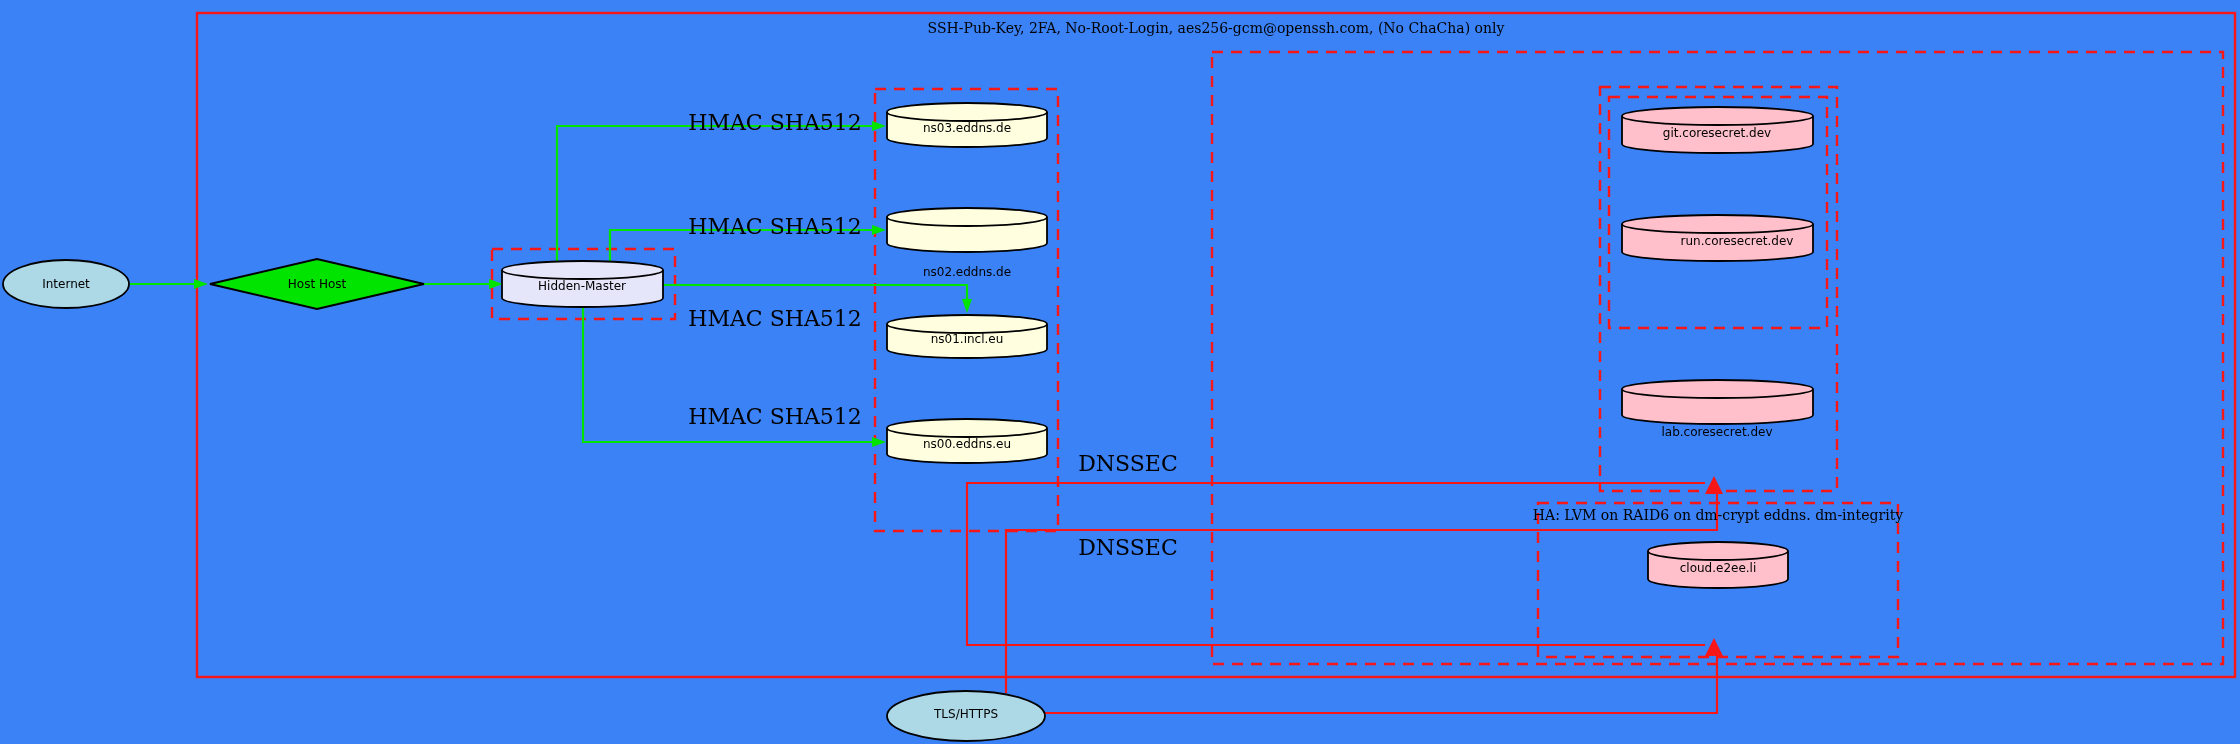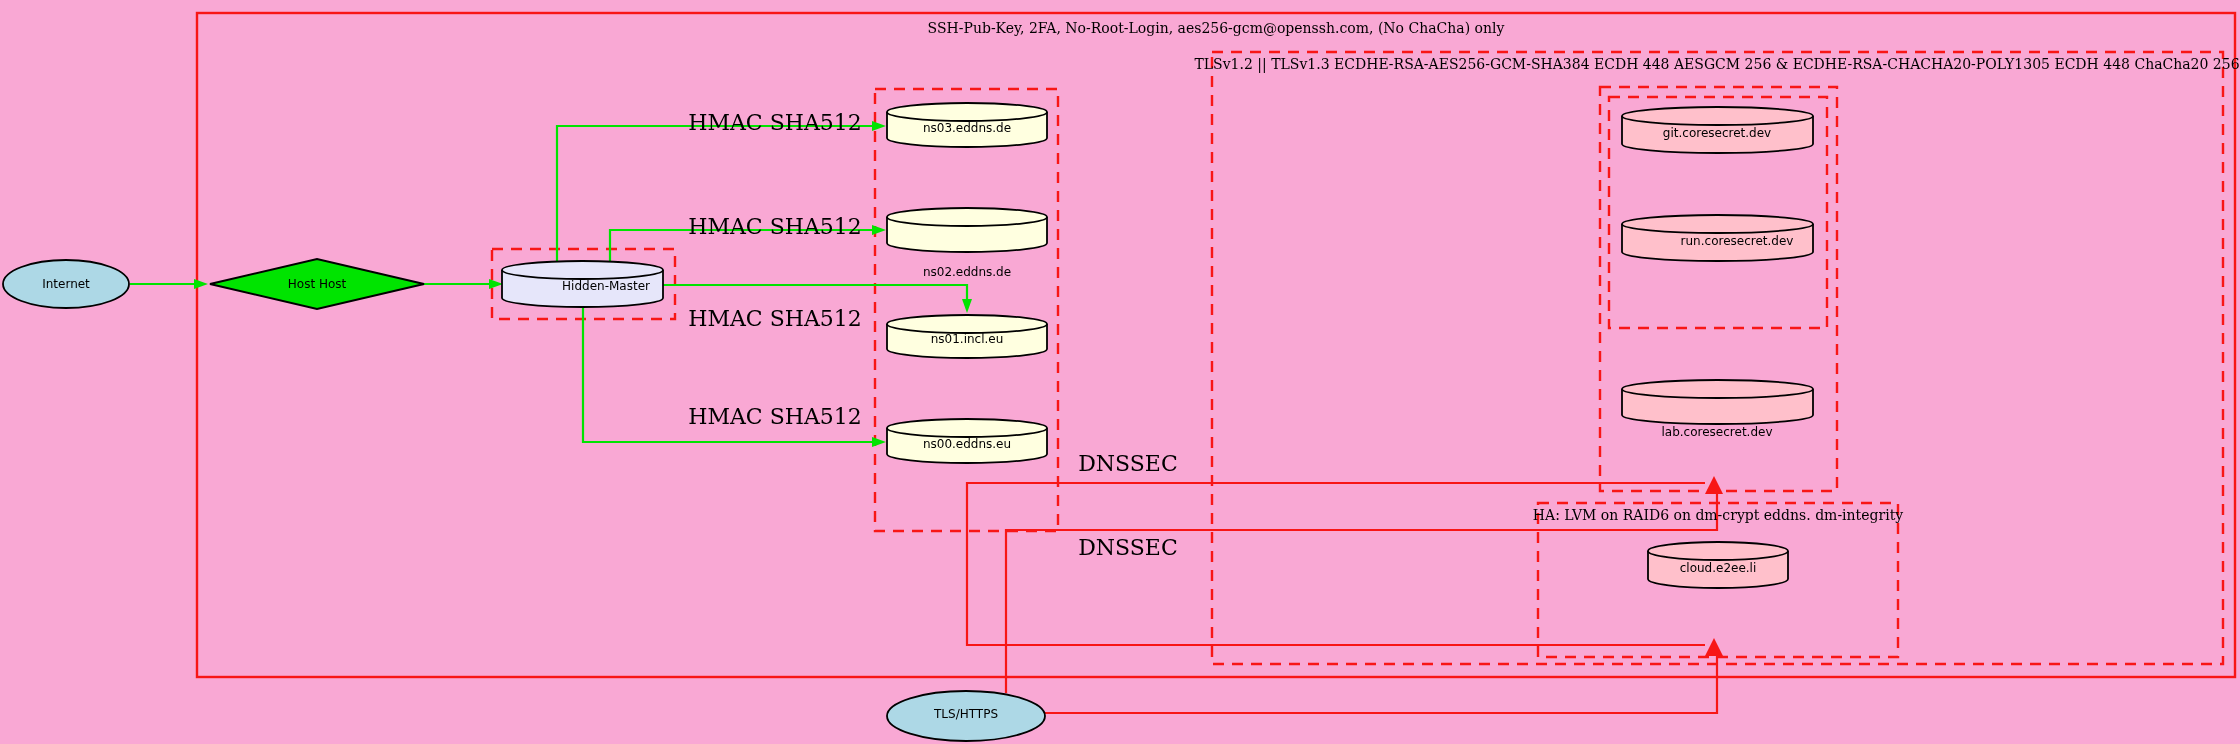--- a/index.html
+++ b/index.html
@@ -1,20 +1,20 @@
 <!DOCTYPE html>
 <html><head>
 <meta charset="utf-8">
 <style>
   html, body { margin: 0; padding: 0; background: #ffffff; }
   #stage {
     position: relative;
     width: 2240px;
     height: 744px;
-    background: #f9a8d4;
+    background: #3b82f6;
     font-family: "DejaVu Sans", sans-serif;
     overflow: hidden;
   }
   #diagram-svg { position: absolute; left: 0; top: 0; }
   .lbl {
     position: absolute;
     transform: translate(-50%, -50%);
     white-space: nowrap;
     color: #000000;
     line-height: 1;
@@ -95,26 +95,25 @@
       <path fill="none" d="M1622,389 A95.5,9 0 0 0 1813,389"></path>
 
       <path d="M1648,551 V579 A70,9 0 0 0 1788,579 V551 A70,9 0 0 0 1648,551 Z" fill="#ffc0cb"></path>
       <path fill="none" d="M1648,551 A70,9 0 0 0 1788,551"></path>
     </g>
 
     <ellipse cx="966" cy="716" rx="79" ry="25" stroke="#000" stroke-width="1.8" fill="#add8e6"></ellipse>
   </svg>
 
   <div class="lbl clust-lbl" style="left:1216px; top:28px;">SSH-Pub-Key, 2FA, No-Root-Login, aes256-gcm@openssh.com, (No ChaCha) only</div>
-  <div class="lbl clust-lbl" style="left:1717px; top:64px;">TLSv1.2 || TLSv1.3 ECDHE-RSA-AES256-GCM-SHA384 ECDH 448 AESGCM 256 &amp; ECDHE-RSA-CHACHA20-POLY1305 ECDH 448 ChaCha20 256</div>
   <div class="lbl clust-lbl" style="left:1718px; top:515px;">HA: LVM on RAID6 on dm-crypt eddns. dm-integrity</div>
 
   <div class="lbl node-lbl" style="left:66px; top:284px;">Internet</div>
   <div class="lbl node-lbl" style="left:317px; top:284px;">Host Host</div>
-  <div class="lbl node-lbl" style="left:606px; top:286px;">Hidden-Master</div>
+  <div class="lbl node-lbl" style="left:582px; top:286px;">Hidden-Master</div>
   <div class="lbl node-lbl" style="left:967px; top:128px;">ns03.eddns.de</div>
   <div class="lbl node-lbl" style="left:967px; top:233px;margin-top:39px;">ns02.eddns.de</div>
   <div class="lbl node-lbl" style="left:967px; top:339px;">ns01.incl.eu</div>
   <div class="lbl node-lbl" style="left:967px; top:444px;">ns00.eddns.eu</div>
   <div class="lbl node-lbl" style="left:1717px; top:133px;">git.coresecret.dev</div>
   <div class="lbl node-lbl" style="left:1717px; top:241px;margin-left:20px;">run.coresecret.dev</div>
   <div class="lbl node-lbl" style="left:1717px; top:405px;margin-top:27px;">lab.coresecret.dev</div>
   <div class="lbl node-lbl" style="left:1718px; top:568px;">cloud.e2ee.li</div>
   <div class="lbl node-lbl" style="left:966px; top:714px;">TLS/HTTPS</div>
 

